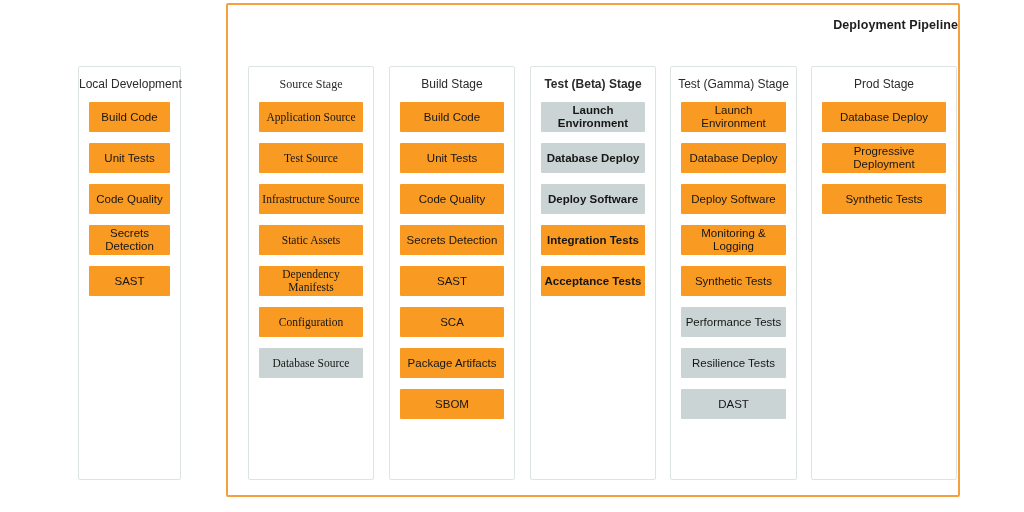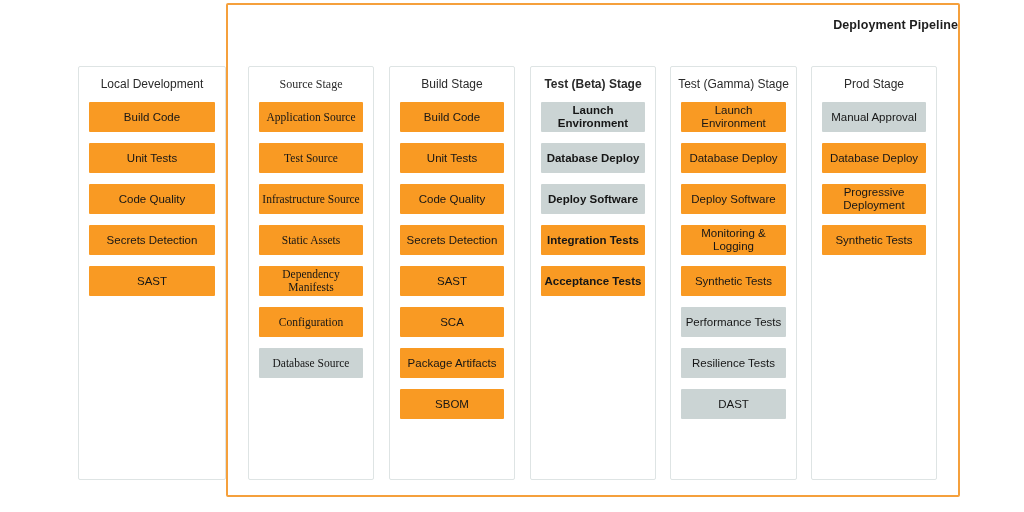--- a/index.html
+++ b/index.html
@@ -101,21 +101,21 @@
 </head>
 <body>
 
 <div id="diagram">
 
   <div class="pipeline-box">
     <div class="pipeline-title">Deployment Pipeline</div>
   </div>
 
   <div class="columns" id="columns-root">
-      <div class="stage-col" style="left: 78px; width: 148px;">
+      <div class="stage-col" style="left: 78px; width: 103px;">
         <div class="stage-header">Local Development</div>
         <div class="chips">
           <div class="chip orange">Build Code</div>
           <div class="chip orange">Unit Tests</div>
           <div class="chip orange">Code Quality</div>
           <div class="chip orange">Secrets Detection</div>
           <div class="chip orange">SAST</div>
         </div>
       </div>
       <div class="stage-col" style="left: 248px; width: 126px; font-family: Liberation Serif, serif;">
@@ -159,24 +159,23 @@
           <div class="chip orange">Launch Environment</div>
           <div class="chip orange">Database Deploy</div>
           <div class="chip orange">Deploy Software</div>
           <div class="chip orange">Monitoring &amp; Logging</div>
           <div class="chip orange">Synthetic Tests</div>
           <div class="chip gray">Performance Tests</div>
           <div class="chip gray">Resilience Tests</div>
           <div class="chip gray">DAST</div>
         </div>
       </div>
-      <div class="stage-col" style="left: 811px; width: 126px; padding-left: 36px;">
+      <div class="stage-col" style="left: 811px; width: 146px; padding-left: 36px;">
         <div class="stage-header">Prod Stage</div>
         <div class="chips">
-          <div class="chip gray">Manual Approval</div>
           <div class="chip orange">Database Deploy</div>
           <div class="chip orange">Progressive Deployment</div>
           <div class="chip orange">Synthetic Tests</div>
         </div>
       </div>
     </div>
 
 </div>
 
 </body></html>

